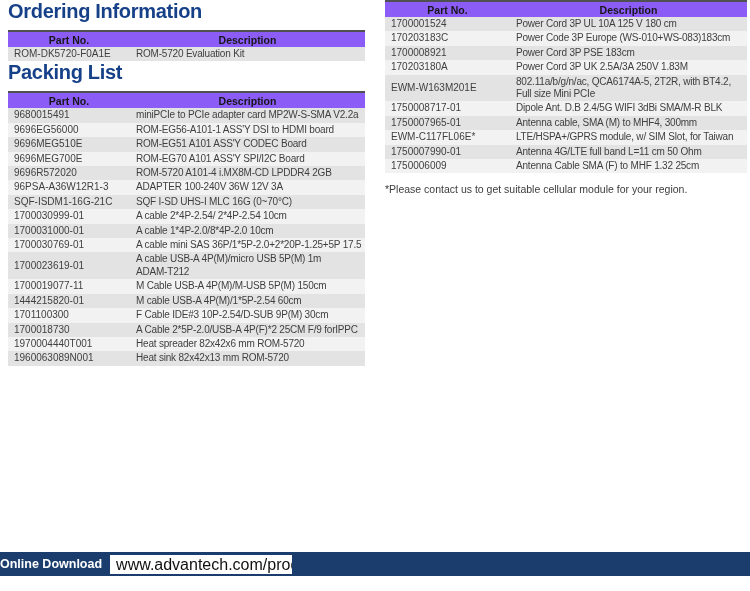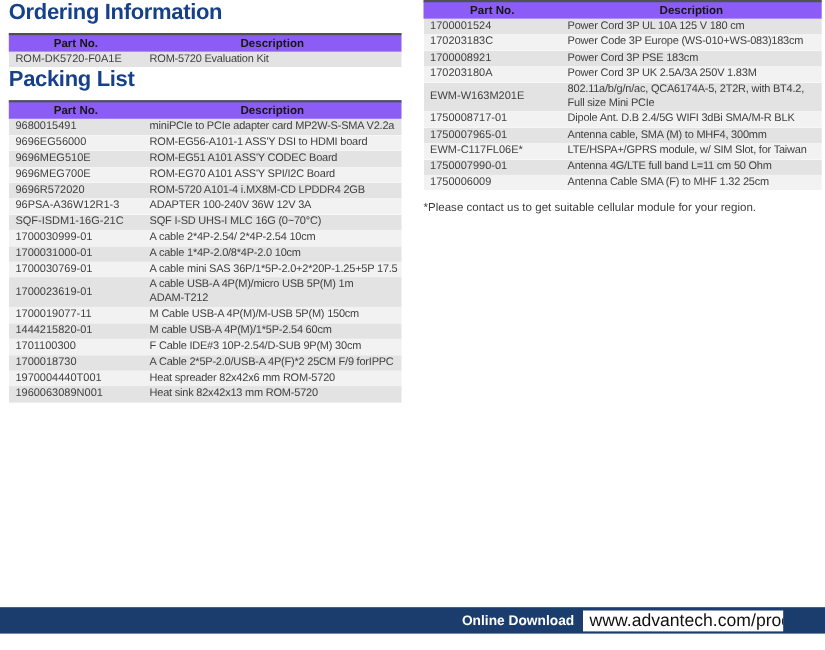--- a/index.html
+++ b/index.html
@@ -34,21 +34,21 @@
   .cell-desc{white-space:pre;overflow:hidden;letter-spacing:-0.2px;}
   table.data tbody tr:nth-child(odd){background:#e3e3e3;}
   table.data tbody tr:nth-child(even){background:#f2f2f2;}
 
   .footnote{
     margin:10px 0 12px 0;font-size:10.5px;color:#3c3c3c;line-height:13px;
   }
 
   .footer-bar{
     position:absolute;left:0;top:552px;width:750px;height:24px;background:#1b3d6d;
-    display:flex;align-items:center;justify-content:flex-end;
+    display:flex;align-items:center;
     padding-right:38px;box-sizing:border-box;
   }
   .footer-label{color:#ffffff;font-weight:bold;font-size:12.5px;margin-right:8px;white-space:nowrap;}
   .url-box{
     background:#ffffff;width:182px;height:19px;line-height:19px;font-size:16px;
     color:#101010;padding:0 6px;box-sizing:border-box;overflow:hidden;white-space:nowrap;
   }
 </style>
 </head>
 <body>

